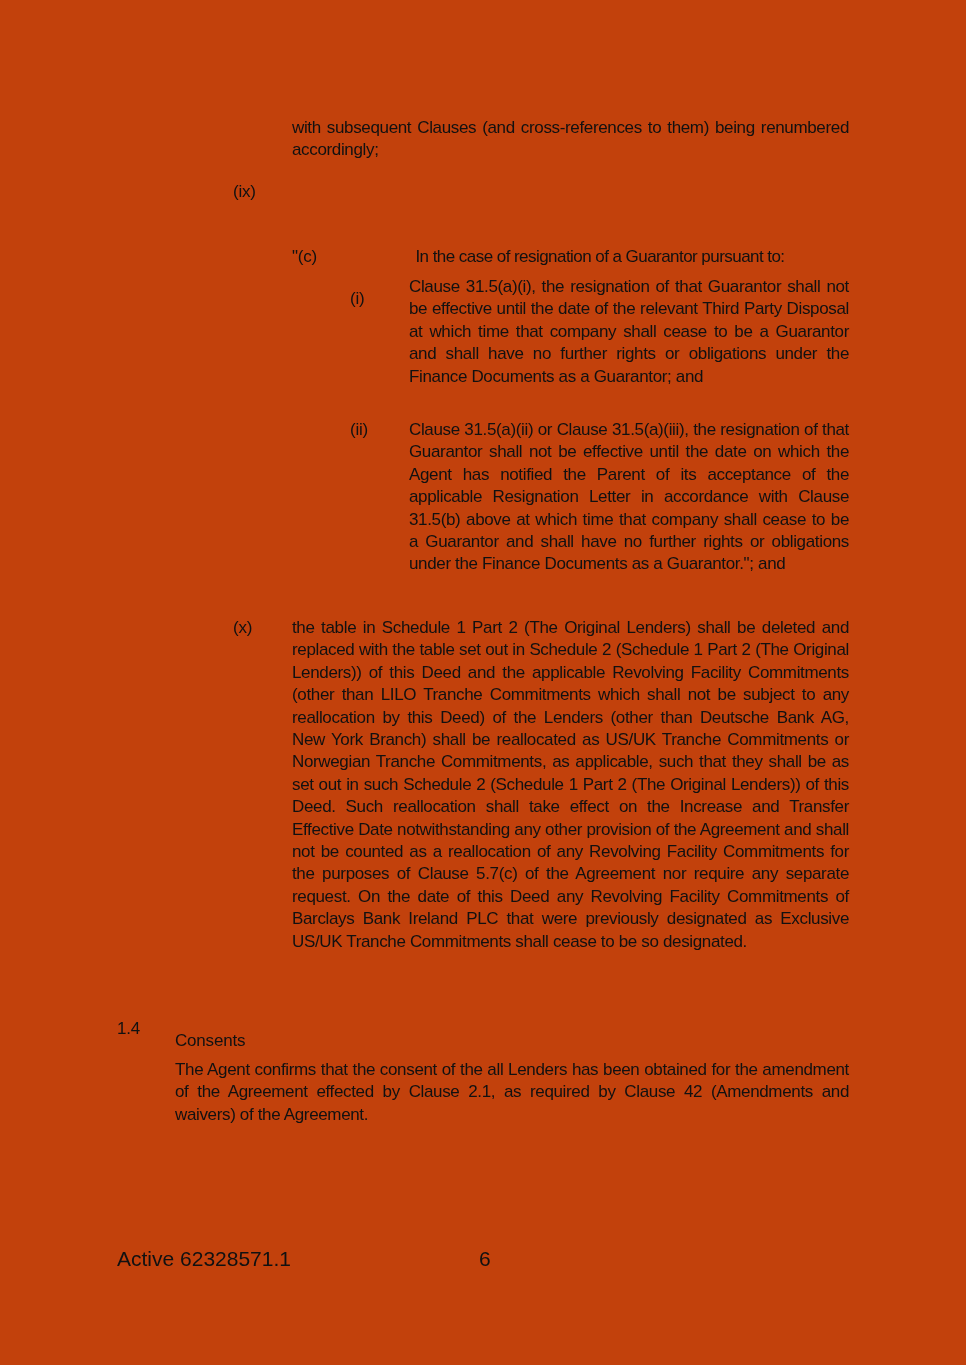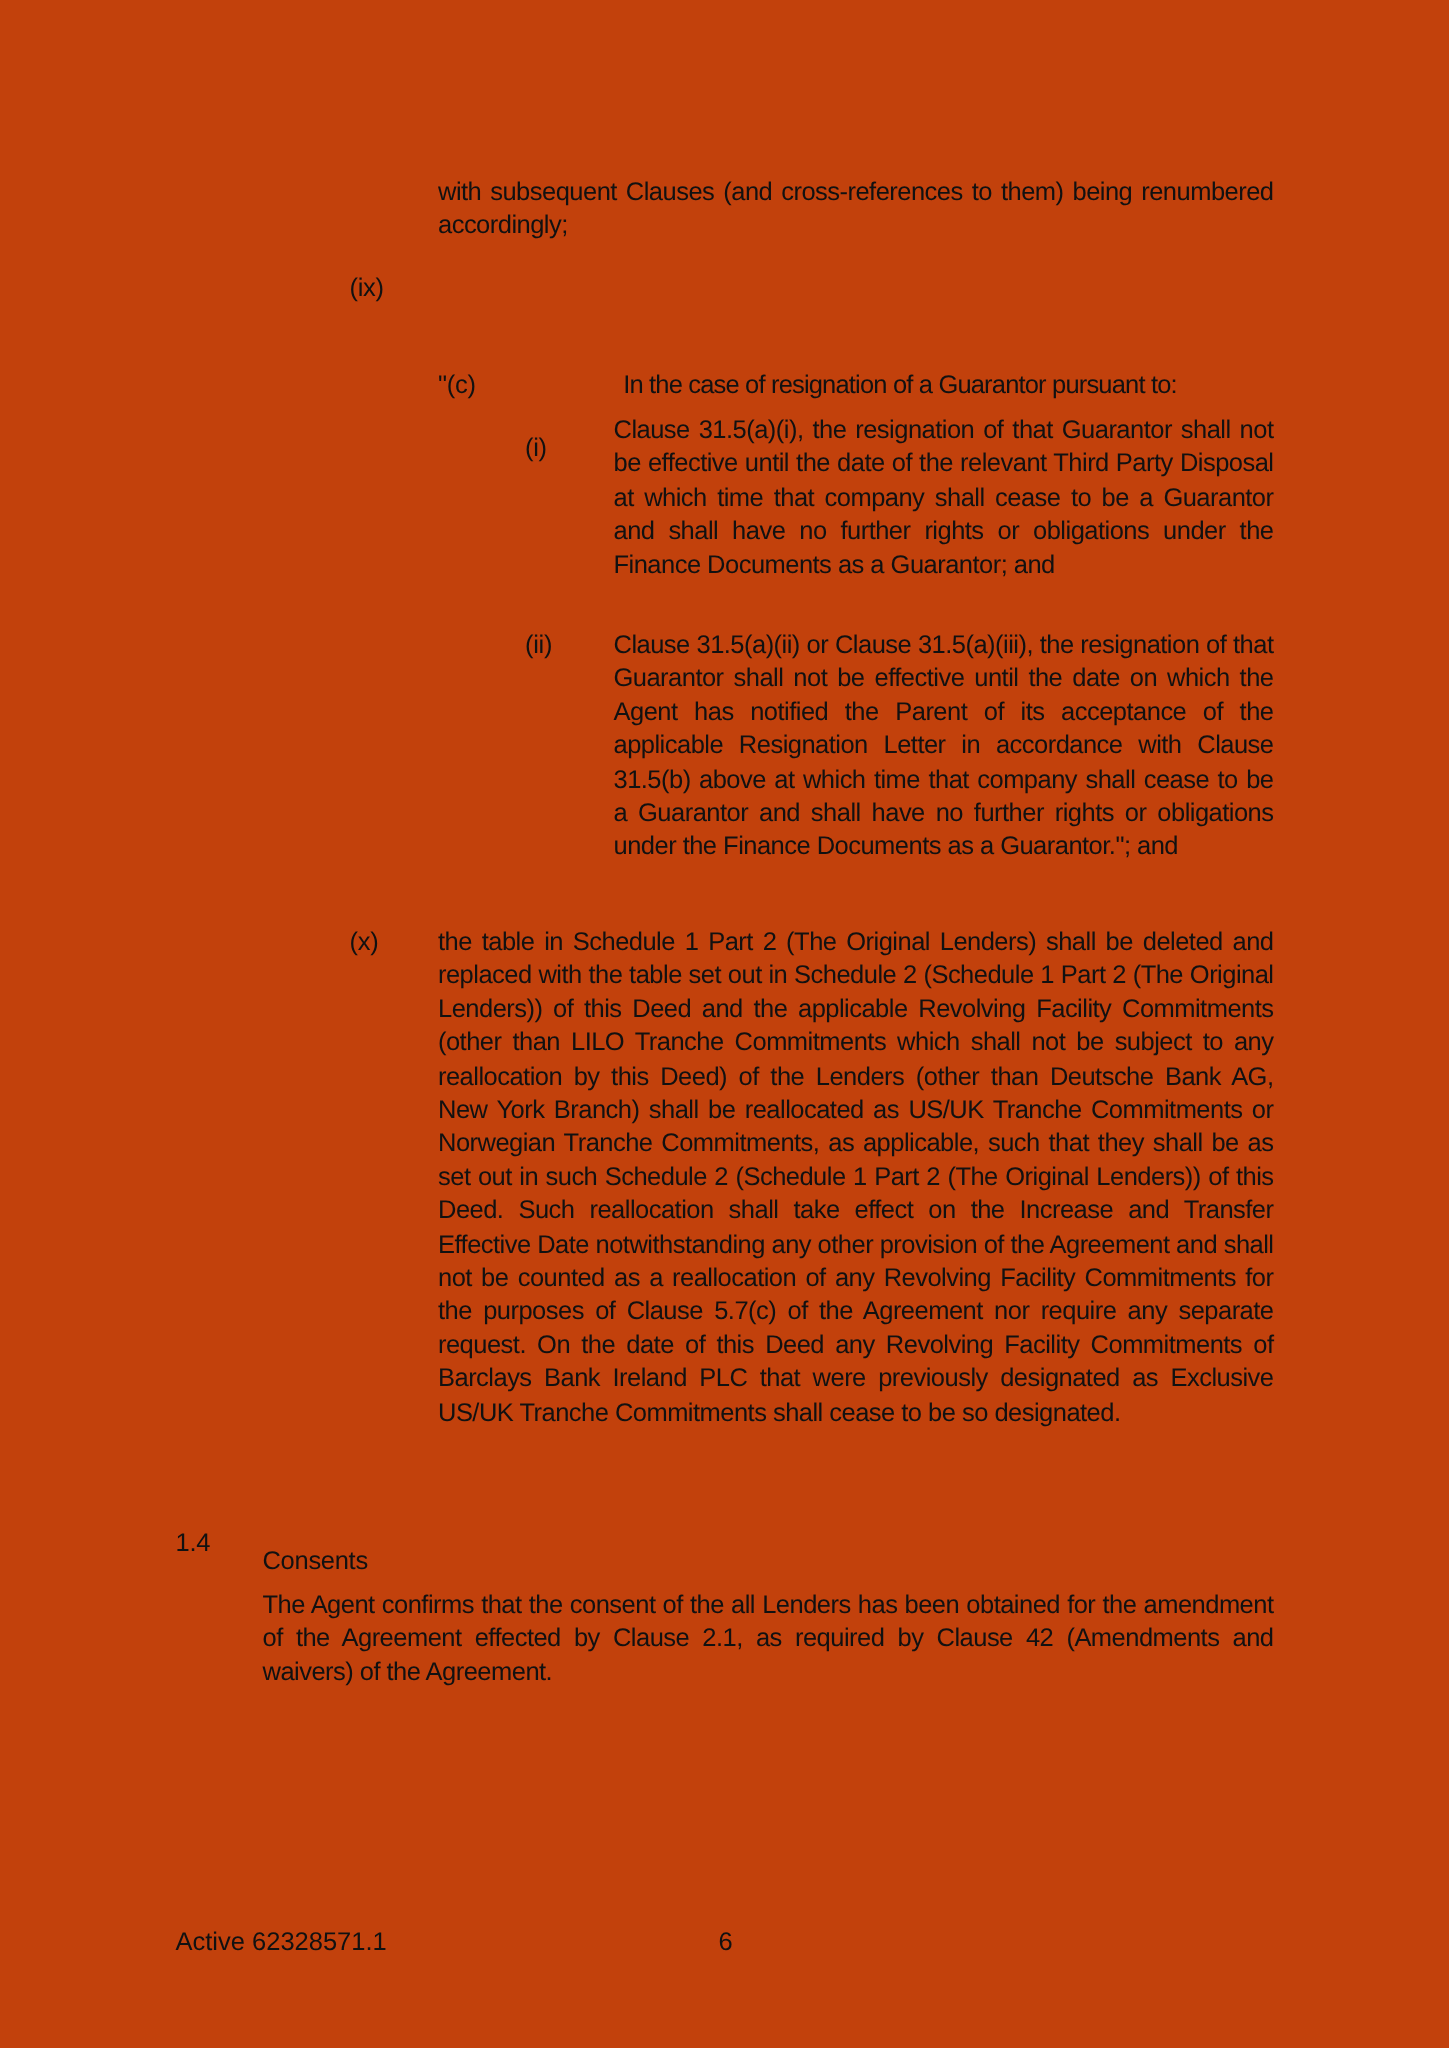--- a/index.html
+++ b/index.html
@@ -29,23 +29,22 @@
       text-justify: inter-word;
       letter-spacing: -0.35px;
     }
     .label {
       position: absolute;
       letter-spacing: -0.2px;
     }
     .tight { letter-spacing: -0.55px; }
     .footer-text {
       position: absolute;
-      font-size: 17px;
+      font-size: 21px;
       line-height: 22px;
-      margin-top: 36px;
     }
   </style>
 </head>
 <body>
 
 <div class="page">
 
   <div class="block" style="left:292px; top:117px; width:557px;">with subsequent Clauses (and cross-references to them) being renumbered accordingly;</div>
 
   <div class="label" style="left:233px; top:181px;">(ix)</div>

